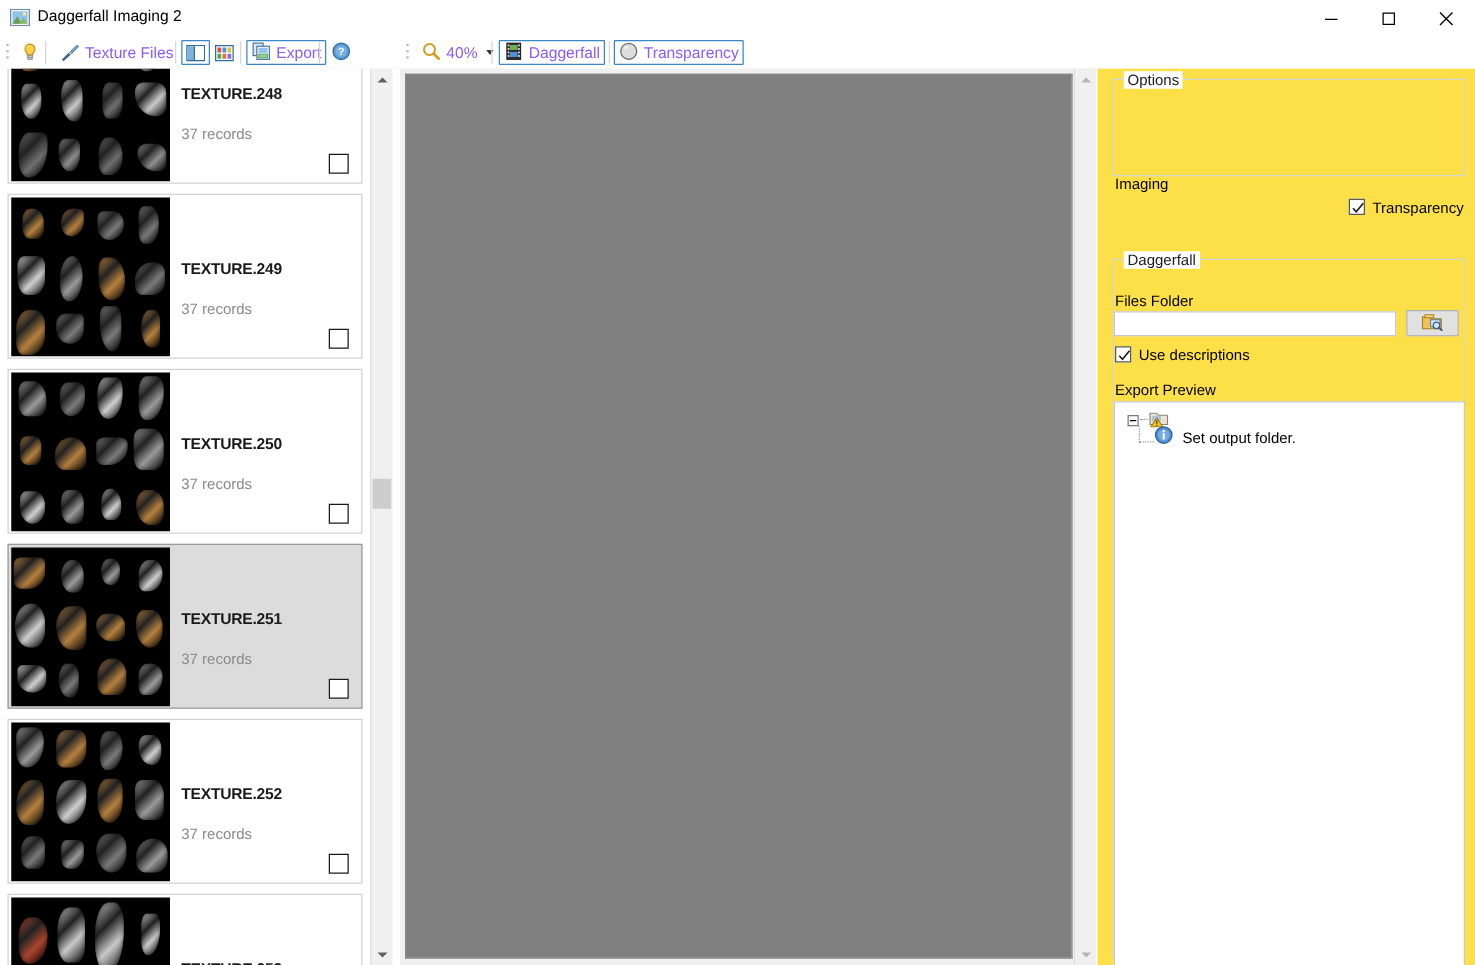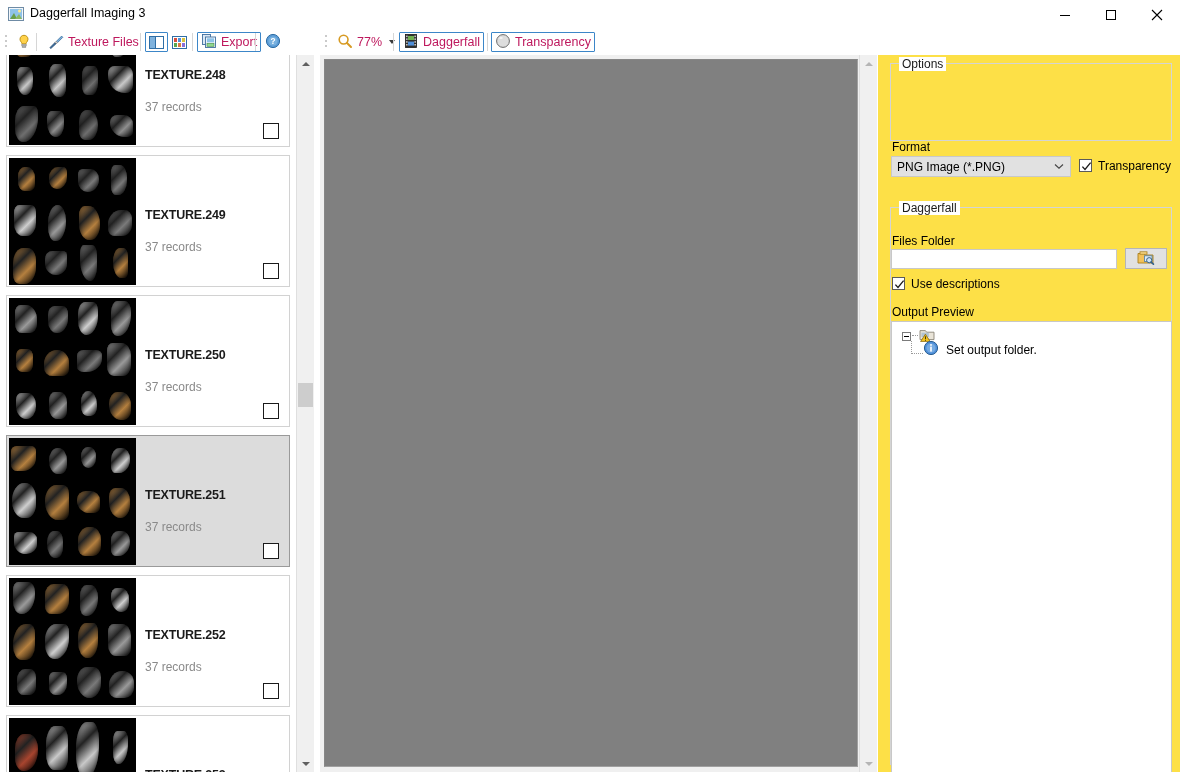--- a/index.html
+++ b/index.html
@@ -22,21 +22,21 @@
   .wb-close{right:0;}
 
   
   .toolbar{position:absolute;left:0;top:29px;width:1180px;height:26px;background:#ffffff;border-bottom:1px solid #dcdcdc;}
   .tb-grip{position:absolute;width:3px;height:14px;top:6px;}
   .tb-grip i{display:block;width:2px;height:2px;background:#b8b8b8;margin-bottom:3px;border-radius:50%;}
   .tb-sep{position:absolute;top:4px;width:1px;height:18px;background:#d6d6d6;}
   .tb-btn{position:absolute;top:3px;height:20px;display:flex;align-items:center;gap:4px;padding:0 3px;
           border:1px solid transparent;border-radius:1px;box-sizing:border-box;cursor:default;white-space:nowrap;}
   .tb-btn.active{border:1px solid #3c86c8;background:#ffffff;}
-  .tb-btn .lbl{font-size:12.5px;color:#be185d;line-height:1;}
+  .tb-btn .lbl{font-size:12.5px;color:#8b5cf6;line-height:1;}
   .tb-arrow{width:0;height:0;border-left:3.5px solid transparent;border-right:3.5px solid transparent;
             border-top:4px solid #3a3a3a;margin-left:3px;}
 
   
   .ico{position:relative;display:inline-block;}
 
   
   .ico-bulb{width:16px;height:16px;}
   
   .ico-brush{width:16px;height:16px;}
@@ -115,21 +115,21 @@
   <div class="titlebar">
     <span class="title-icon">
       <svg width="16" height="14" viewBox="0 0 16 14">
         <rect x="0.5" y="0.5" width="15" height="13" fill="#f2f6fa" stroke="#6f8ba5"></rect>
         <rect x="2" y="2" width="12" height="10" fill="#8fc3e8"></rect>
         <path d="M2 12 L6 6 L9 12 Z" fill="#6a9e4a"></path>
         <path d="M7 12 L11 7 L14 12 Z" fill="#8ab85f"></path>
         <circle cx="11.5" cy="4" r="1.5" fill="#ffe98a"></circle>
       </svg>
     </span>
-    <div class="title-text">Daggerfall Imaging 3</div>
+    <div class="title-text">Daggerfall Imaging 2</div>
 
     <div class="winbtn wb-min">
       <svg width="12" height="12" viewBox="0 0 12 12">
           <rect x="1" y="6" width="10" height="1" fill="#000"></rect>
         </svg>
     </div>
     <div class="winbtn wb-max">
       <svg width="12" height="12" viewBox="0 0 12 12">
           <rect x="1.5" y="1.5" width="9" height="9" fill="none" stroke="#000"></rect>
         </svg>
@@ -224,21 +224,21 @@
         <i></i>
     </div>
 
     <div class="tb-btn" style="left:333px;">
       <span class="ico">
         <svg width="16" height="16" viewBox="0 0 16 16">
           <circle cx="6.6" cy="6.6" r="4.4" fill="none" stroke="#d79a22" stroke-width="1.6"></circle>
           <path d="M10 10 L14 14" stroke="#d79a22" stroke-width="2" stroke-linecap="round"></path>
         </svg>
       </span>
-      <span class="lbl">77%</span>
+      <span class="lbl">40%</span>
       <span class="tb-arrow"></span>
     </div>
 
     <div class="tb-sep" style="left:393px;"></div>
 
     <div class="tb-btn active" style="left:399px;">
       <span class="ico">
         <svg width="16" height="16" viewBox="0 0 16 16">
           <rect x="2.5" y="1.5" width="11" height="13" fill="#2f2f2f" stroke="#1a1a1a" stroke-width="0.8"></rect>
           <rect x="5" y="3" width="6" height="4" fill="#6fb04f"></rect>
@@ -538,29 +538,21 @@
       <div class="arrow dn">
           <span class="chev dn dis"></span>
         </div>
     </div>
 
     <div class="optpane">
 
       <div class="gbox" style="left:12px;top:8px;width:282px;height:78px;">
         <span class="leg">Options</span>
       </div>
-      <div class="lab" style="left:14px;top:85px;">Format</div>
-      <div class="combo" style="left:13px;top:101px;width:180px;">
-        <span class="cv">PNG Image (*.PNG)</span>
-        <span class="cc">
-          <svg width="10" height="7" viewBox="0 0 10 7">
-              <path d="M1 1.5 L5 5.2 L9 1.5" fill="none" stroke="#444" stroke-width="1.1"></path>
-            </svg>
-        </span>
-      </div>
+      <div class="lab" style="left:14px;top:85px;">Imaging</div>
       <div class="cbx" style="left:201px;top:104px;">
         <svg width="11" height="11" viewBox="0 0 11 11">
             <path d="M1.4 5.6 L4 8.4 L9.6 1.6" fill="none" stroke="#1a1a1a" stroke-width="1.3"></path>
           </svg>
       </div>
       <div class="lab" style="left:220px;top:104px;">Transparency</div>
 
       <div class="gbox" style="left:12px;top:152px;width:282px;height:558px;">
         <span class="leg">Daggerfall</span>
       </div>
@@ -579,21 +571,21 @@
         </span>
       </div>
 
       <div class="cbx" style="left:14px;top:222px;">
         <svg width="11" height="11" viewBox="0 0 11 11">
             <path d="M1.4 5.6 L4 8.4 L9.6 1.6" fill="none" stroke="#1a1a1a" stroke-width="1.3"></path>
           </svg>
       </div>
       <div class="lab" style="left:33px;top:222px;">Use descriptions</div>
 
-      <div class="lab" style="left:14px;top:250px;">Output Preview</div>
+      <div class="lab" style="left:14px;top:250px;">Export Preview</div>
 
       <div class="treebox" style="left:13px;top:266px;width:281px;height:456px;">
 
         <div class="tnode" style="left:10px;top:5px;">
           <span class="expander"></span>
           <span style="display:inline-block;width:6px;border-top:1px dotted #9a9a9a;height:1px;margin:0 1px;"></span>
           <span>
             <svg width="18" height="15" viewBox="0 0 18 15">
               <path d="M1 3.6 L1 12.6 L15 12.6 L15 5.2 L7.6 5.2 L6.4 3.6 Z" fill="#e9e4d8" stroke="#8a8577" stroke-width="0.9"></path>
               <rect x="2.4" y="5.6" width="7.4" height="4.4" fill="#9fb8cf" opacity="0.75"></rect>

